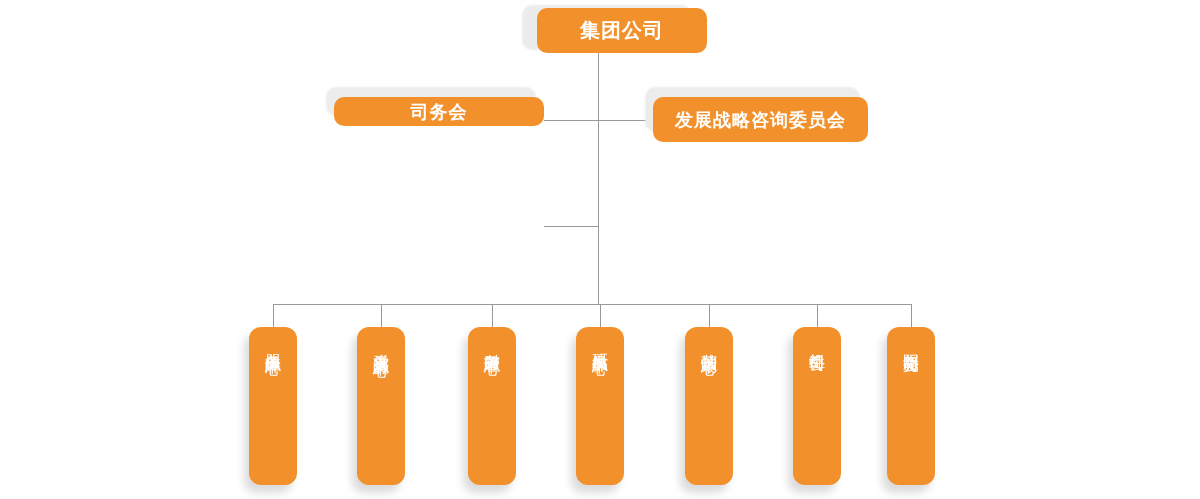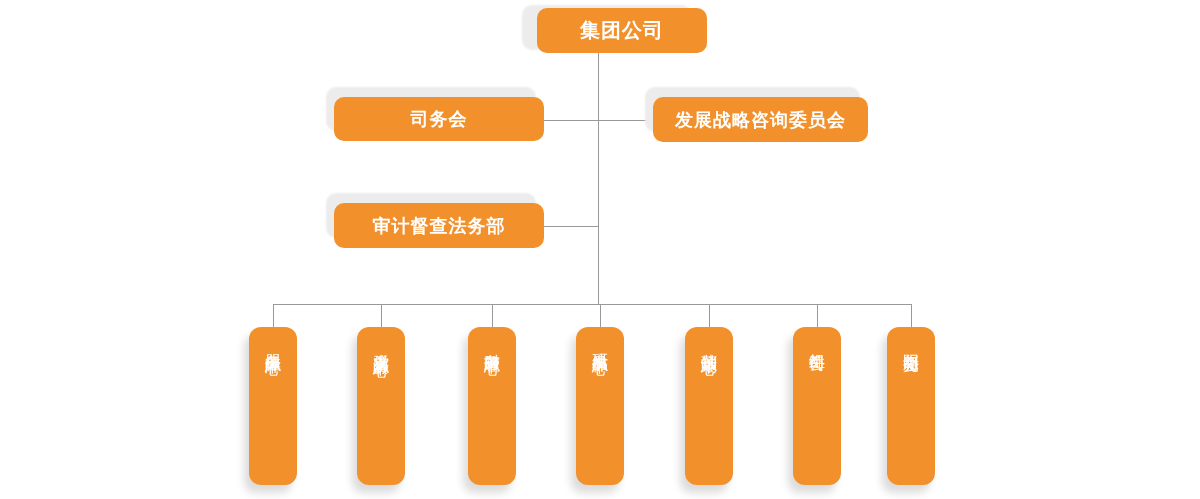--- a/index.html
+++ b/index.html
@@ -65,30 +65,27 @@
   <div class="line vline" style="left:492px;top:304px;height:23px;"></div>
   <div class="line vline" style="left:600px;top:304px;height:23px;"></div>
   <div class="line vline" style="left:709px;top:304px;height:23px;"></div>
   <div class="line vline" style="left:817px;top:304px;height:23px;"></div>
   <div class="line vline" style="left:911px;top:304px;height:23px;"></div>
 
   <div class="node hnode root" style="left:503px;top:8px;width:170px;height:45px;margin-left:34px;">
     <span>集团公司</span>
   </div>
 
-  <div class="node hnode" style="left:334px;top:97px;width:210px;height:44px;">
+  <div class="node hnode" style="left:334px;top:97px;width:210px;height:29px;">
     <span>司务会</span>
   </div>
   <div class="node hnode" style="left:653px;top:97px;width:215px;height:45px;font-family:Liberation Mono, monospace;">
     <span>发展战略咨询委员会</span>
   </div>
 
-  <div class="node hnode" style="left:334px;top:203px;width:210px;height:45px;">
-    <span>审计督查法务部</span>
-  </div>
 
   <div class="node vnode" style="left:249px;top:327px;width:48px;height:158px;">
     <span class="vtext">服务保障中心</span>
   </div>
   <div class="node vnode" style="left:357px;top:327px;width:48px;height:158px;">
     <span class="vtext">党群人力资源中心</span>
   </div>
   <div class="node vnode" style="left:468px;top:327px;width:48px;height:158px;">
     <span class="vtext">财务管理中心</span>
   </div>

